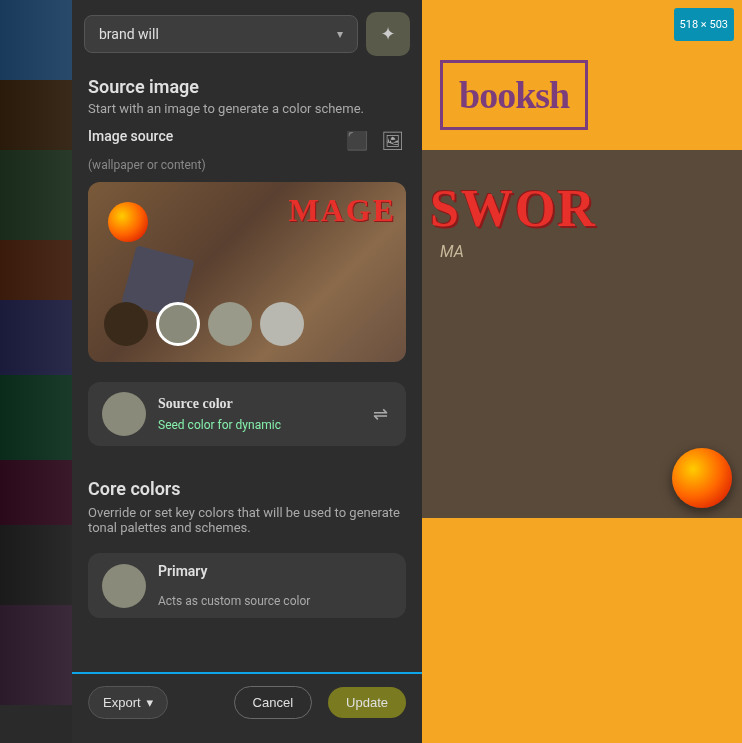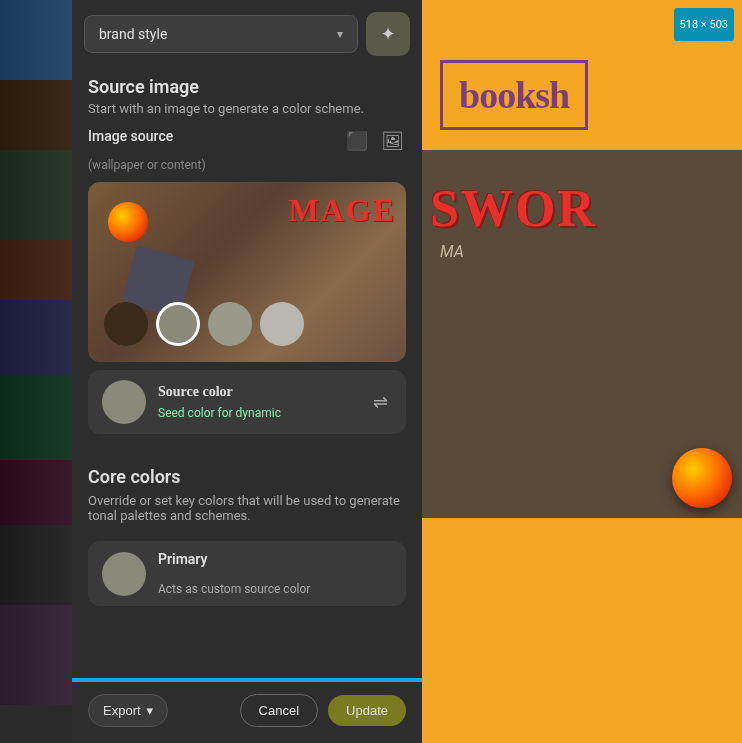--- a/index.html
+++ b/index.html
@@ -227,21 +227,21 @@
     }
 
     
     .image-preview {
       width: 100%;
       height: 180px;
       border-radius: 12px;
       background: #5a4a3a;
       position: relative;
       overflow: hidden;
-      margin-bottom: 8px;
+      margin-bottom: 20px;
     }
 
     .preview-bg {
       width: 100%;
       height: 100%;
       background: linear-gradient(135deg, #7a5a3a 0%, #5a4030 40%, #8a6a4a 70%, #6a5040 100%);
     }
 
     .preview-text {
       position: absolute;
@@ -374,29 +374,29 @@
     }
 
     .color-info-desc {
       color: #aaa;
       font-size: 12px;
     }
 
     
     .bottom-bar {
       position: absolute;
-      bottom: 4px;
+      bottom: 12px;
       left: 72px;
       width: 350px;
       background: #2d2d2d;
       padding: 12px 16px;
       display: flex;
       align-items: center;
-      gap: 10px;
-      border-top: 4px solid #0ea5e9;
+      gap: 16px;
+      border-top: 2px solid #0ea5e9;
     }
 
     .export-btn {
       background: #3a3a3a;
       border: 1px solid #555;
       border-radius: 20px;
       color: #e0e0e0;
       font-size: 13px;
       padding: 8px 14px;
       cursor: pointer;
@@ -467,21 +467,21 @@
     <div class="sword-title">SWOR</div>
     <div class="sword-subtitle">MA</div>
     <div class="orb"></div>
   </div>
 </div>
 
 <div class="panel">
 
   <div class="panel-toolbar">
     <div class="style-dropdown">
-      <span class="style-dropdown-label">brand style</span>
+      <span class="style-dropdown-label">brand will</span>
       <span class="chevron-icon">▾</span>
     </div>
     <button class="magic-btn">
       <span>✦</span>
     </button>
   </div>
 
   <div class="section">
     <div class="section-title">Source image</div>
     <div class="section-subtitle">Start with an image to generate a color scheme.</div>

